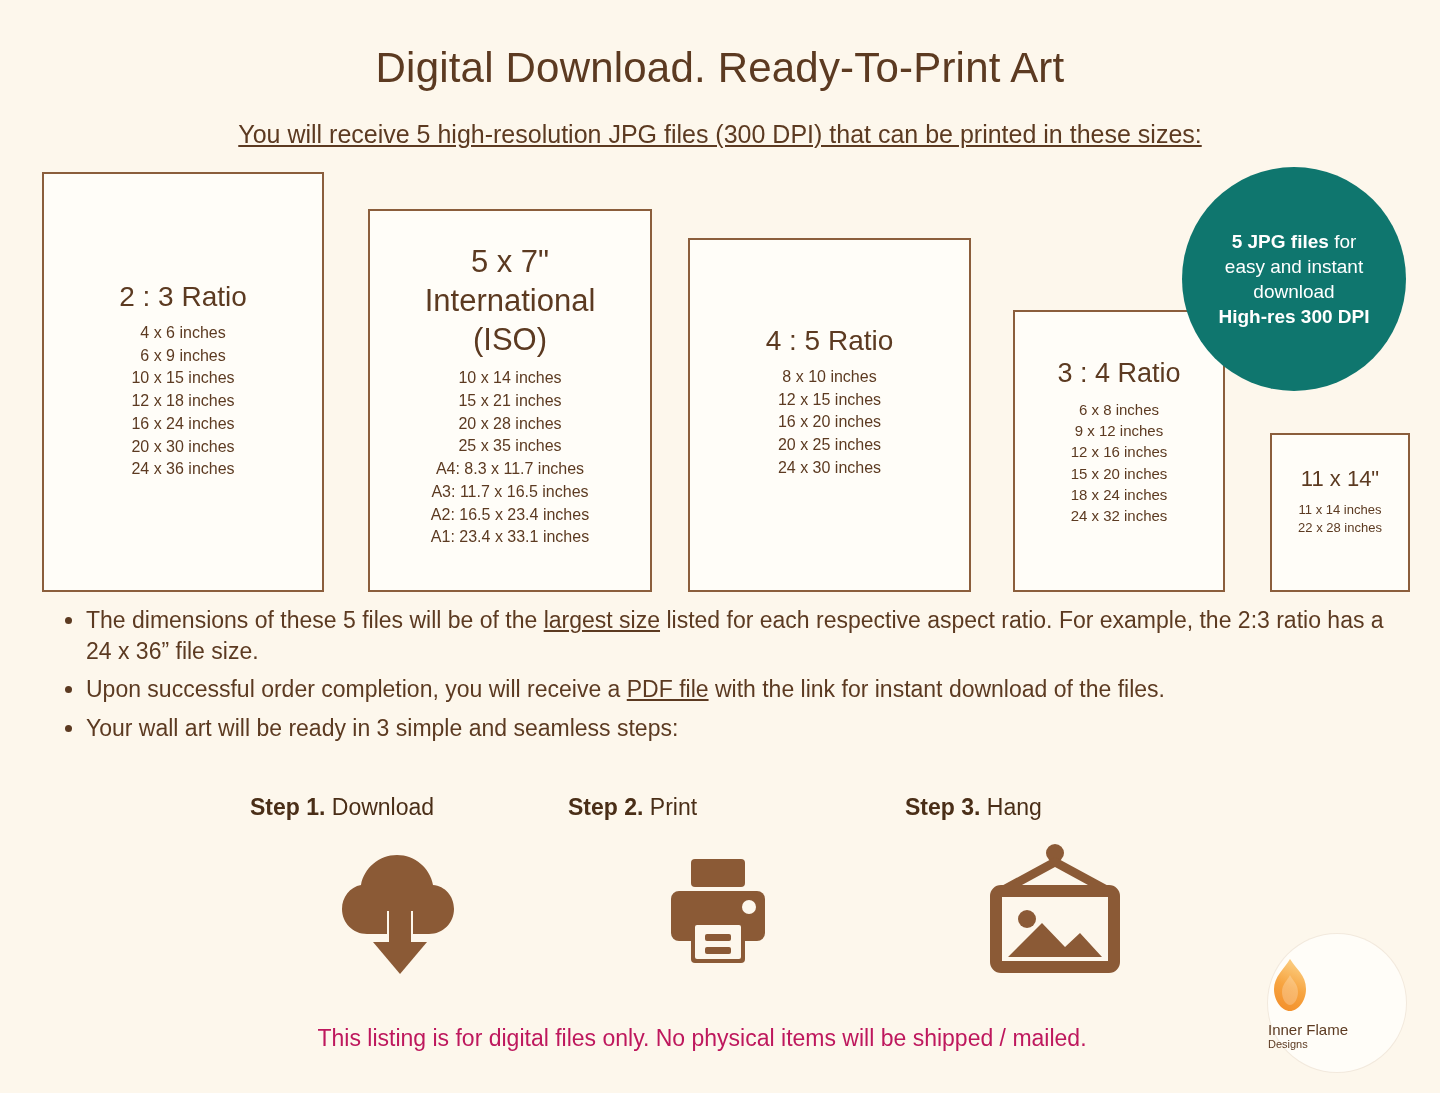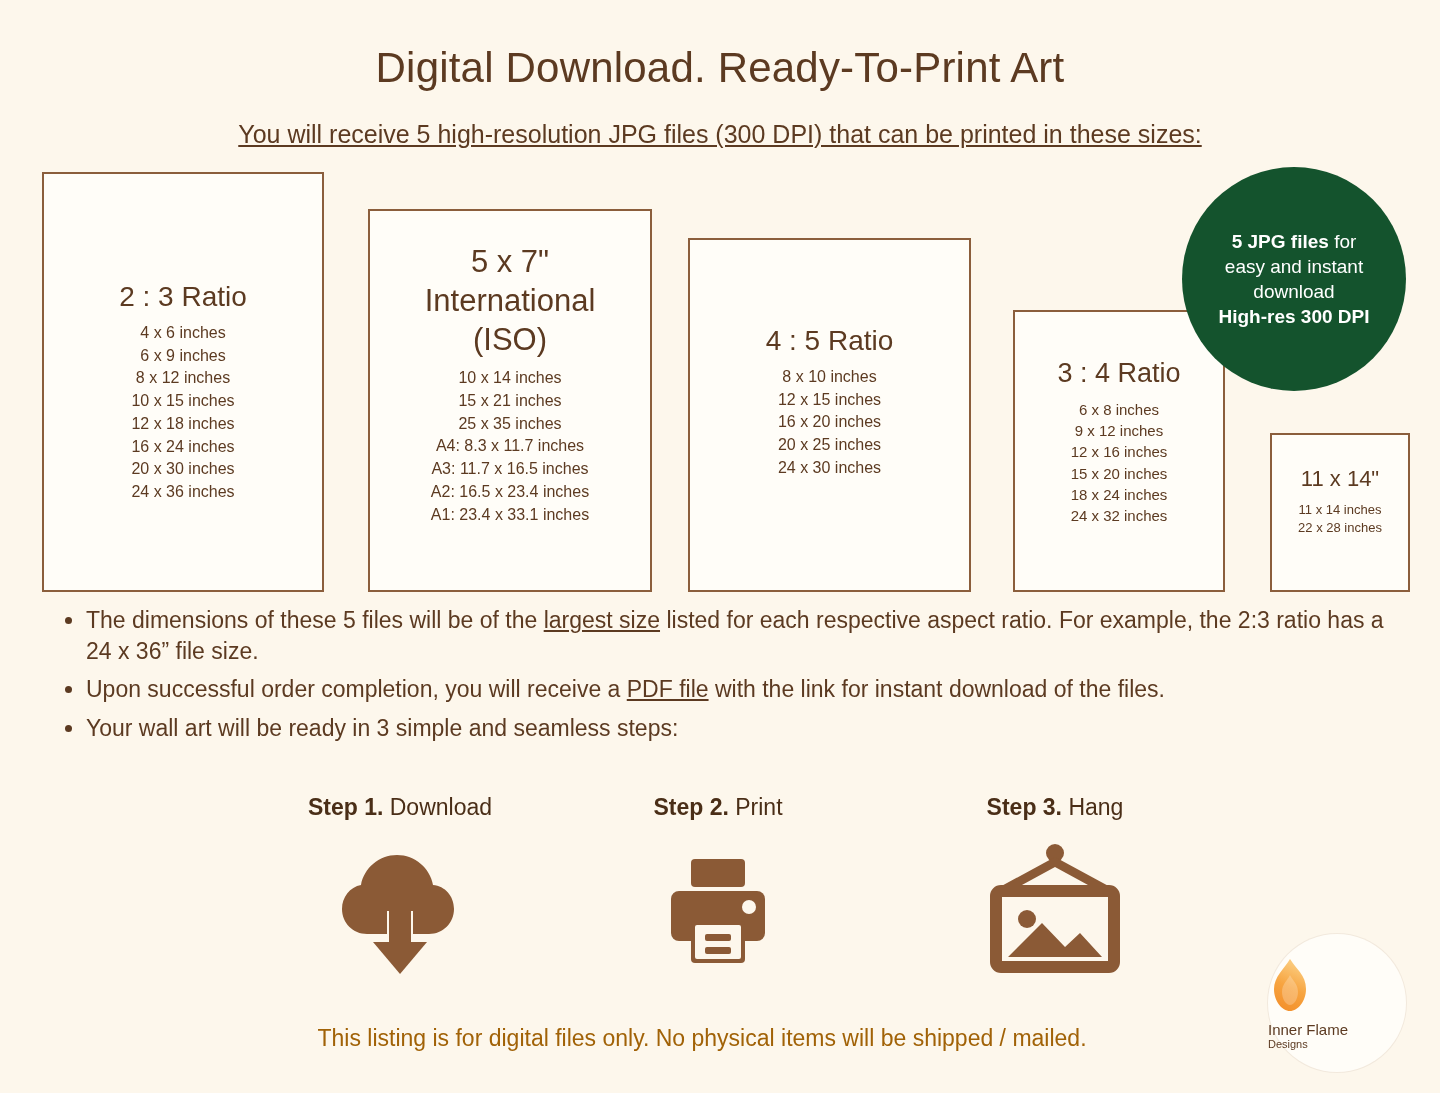--- a/index.html
+++ b/index.html
@@ -89,21 +89,21 @@
   #frame-1114 .sizes { font-size: 13px; }
 
   
   .badge {
     position: absolute;
     left: 1182px;
     top: 167px;
     width: 224px;
     height: 224px;
     border-radius: 50%;
-    background: #14532d;
+    background: #0f766e;
     color: #FFFFFF;
     display: flex;
     flex-direction: column;
     align-items: center;
     justify-content: center;
     text-align: center;
     font-size: 19px;
     line-height: 1.32;
     padding: 0 18px;
     box-sizing: border-box;
@@ -132,21 +132,21 @@
   
   .steps {
     position: absolute;
     top: 780px;
     left: 0;
     width: 1440px;
     height: 220px;
   }
   .step {
     position: absolute;
-    text-align: center;
+    text-align: left;
     width: 300px;
   }
   .step .label {
     font-size: 23px;
     color: #4A2E17;
     margin-bottom: 18px;
     white-space: nowrap;
   }
   .step .label b { font-weight: bold; }
   .step .icon {
@@ -160,21 +160,21 @@
   #step-3 { left: 905px; top: 14px; }
 
   
   .footer-note {
     position: absolute;
     top: 1025px;
     left: 0;
     width: 1404px;
     text-align: center;
     font-size: 23px;
-    color: #a16207;
+    color: #be185d;
   }
 
   
   .logo {
     position: absolute;
     left: 1268px;
     top: 934px;
     width: 138px;
     height: 138px;
     border-radius: 50%;
@@ -204,38 +204,38 @@
   <div class="title">Digital Download. Ready-To-Print Art</div>
   <div class="subtitle">You will receive 5 high-resolution JPG files (300 DPI) that can be printed in these sizes:</div>
 
   <div class="frames">
 
     <div class="frame" id="frame-23">
       <div class="ratio">2 : 3 Ratio</div>
       <div class="sizes">
         <div>4 x 6 inches</div>
         <div>6 x 9 inches</div>
-        <div>8  x 12 inches</div>
         <div>10 x 15 inches</div>
         <div>12 x 18 inches</div>
         <div>16 x 24 inches</div>
         <div>20 x 30 inches</div>
         <div>24 x 36 inches</div>
       </div>
     </div>
 
     <div class="frame" id="frame-57">
       <div class="ratio big">
         <div>5 x 7"</div>
         <div>International</div>
         <div>(ISO)</div>
       </div>
       <div class="sizes">
         <div>10 x 14 inches</div>
         <div>15 x 21 inches</div>
+        <div>20 x 28 inches</div>
         <div>25 x 35 inches</div>
         <div>A4: 8.3 x 11.7 inches</div>
         <div>A3: 11.7 x 16.5 inches</div>
         <div>A2: 16.5 x 23.4 inches</div>
         <div>A1: 23.4 x 33.1 inches</div>
       </div>
     </div>
 
     <div class="frame" id="frame-45">
       <div class="ratio">4 : 5 Ratio</div>

